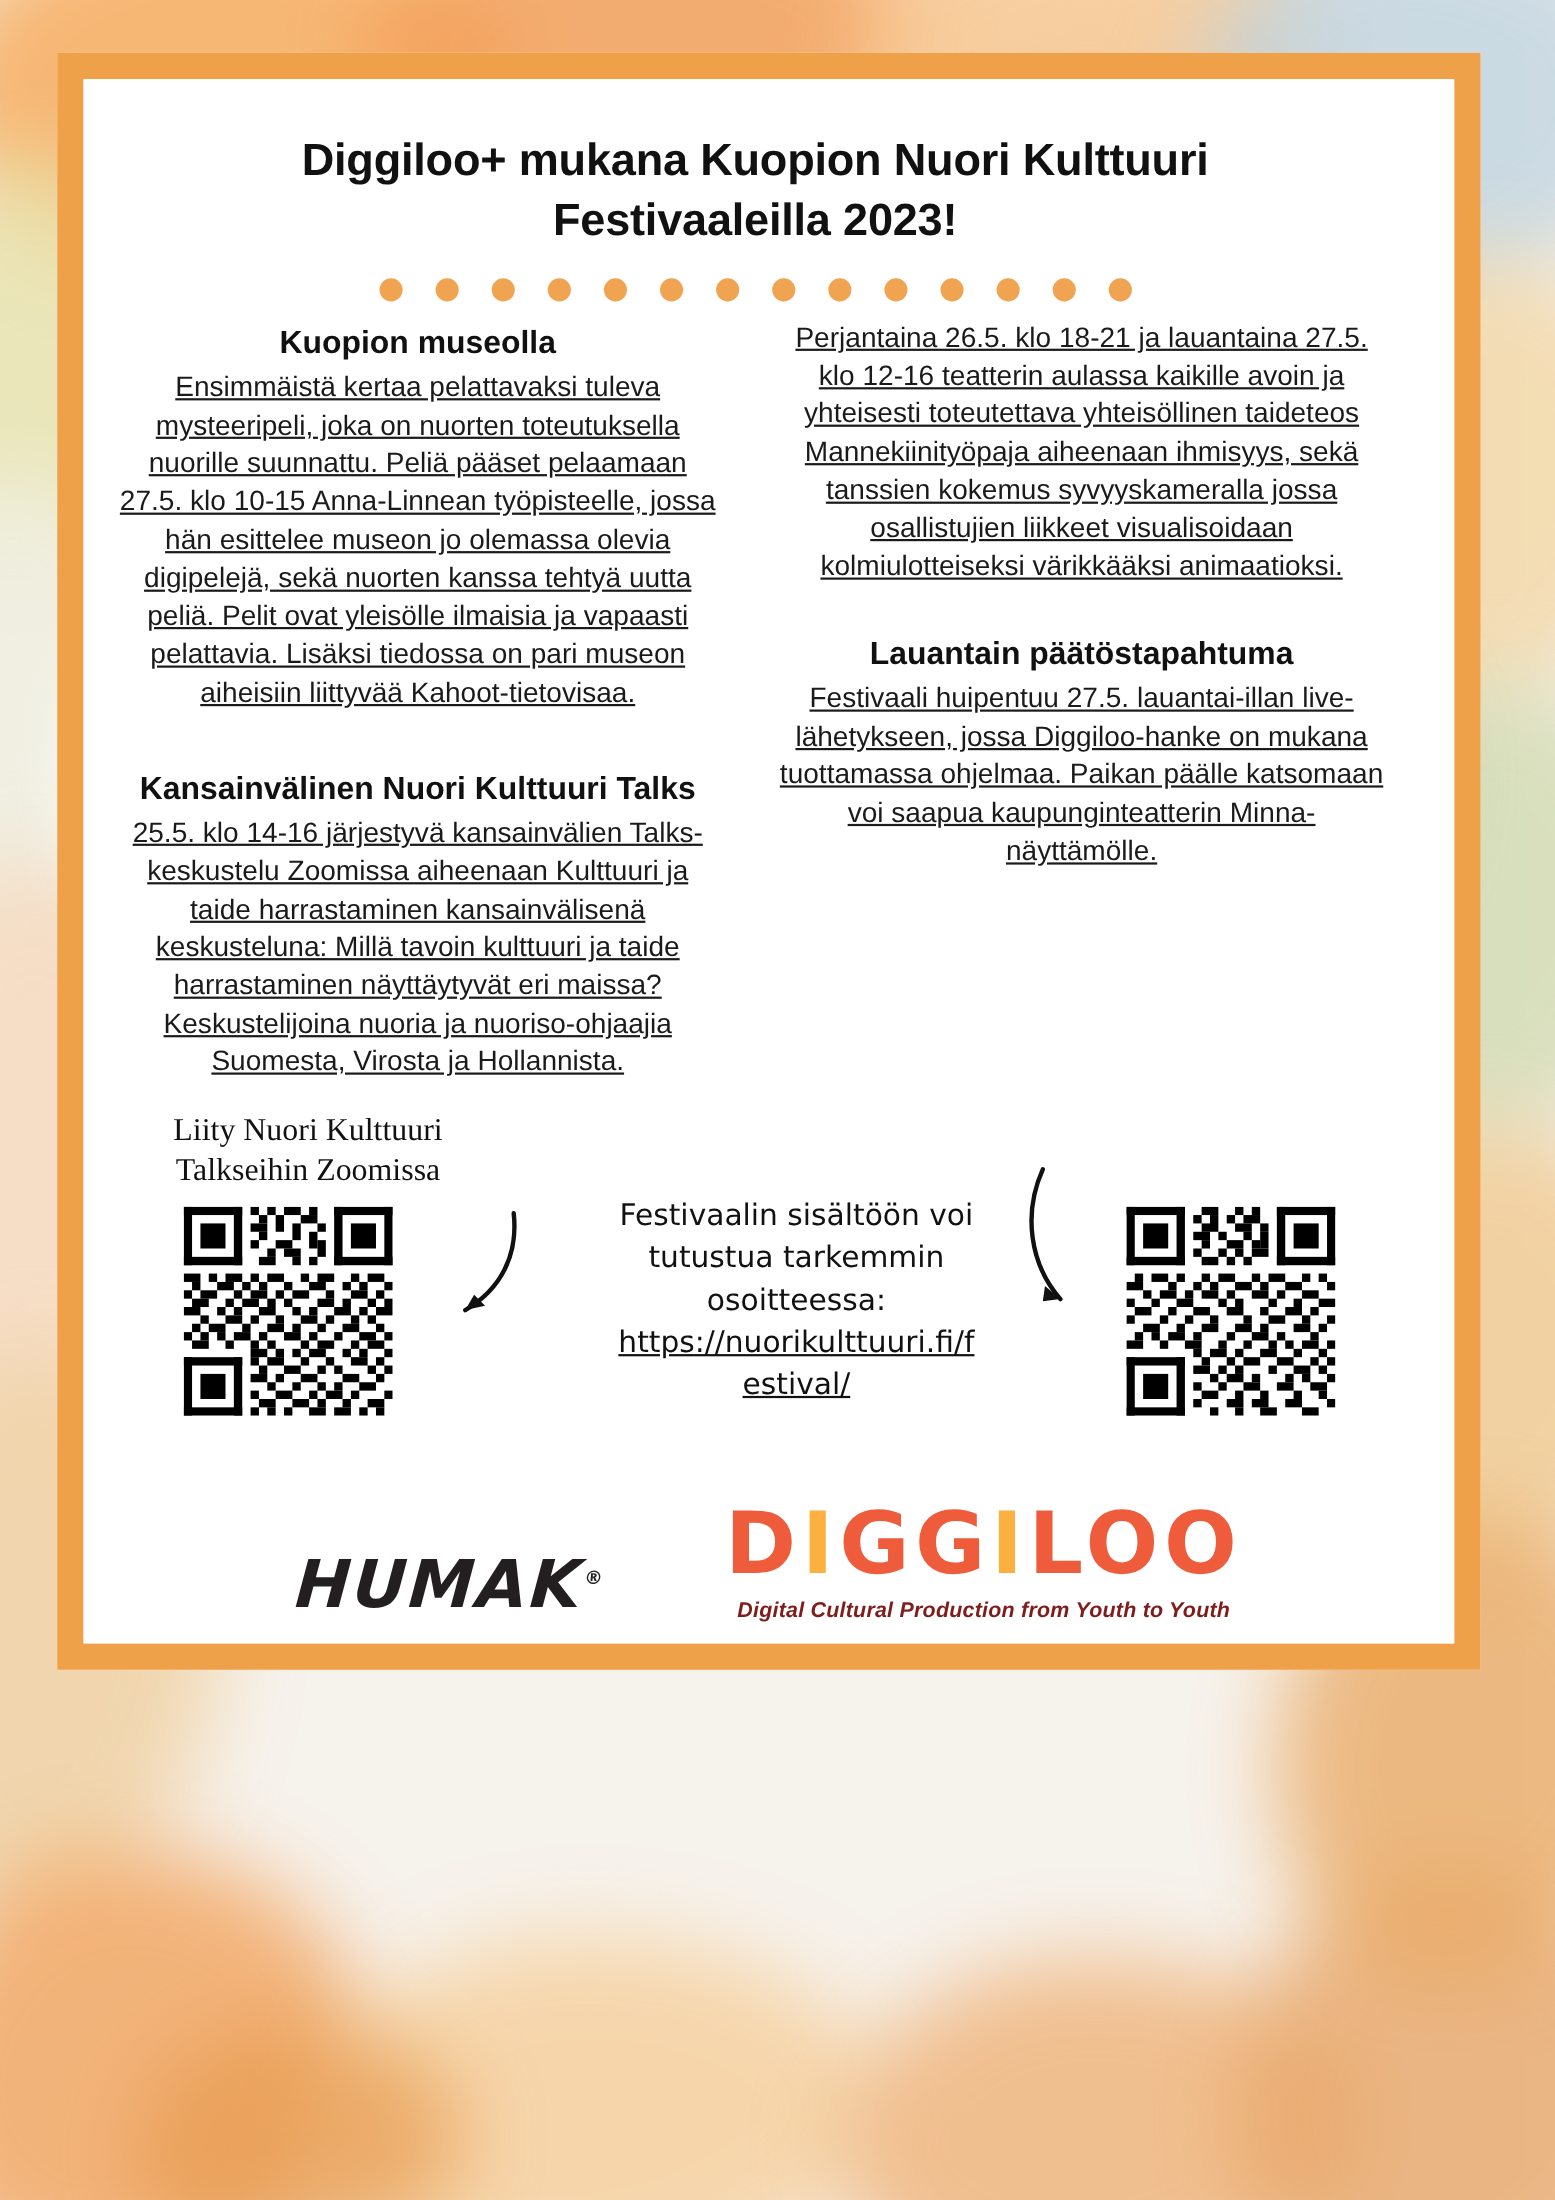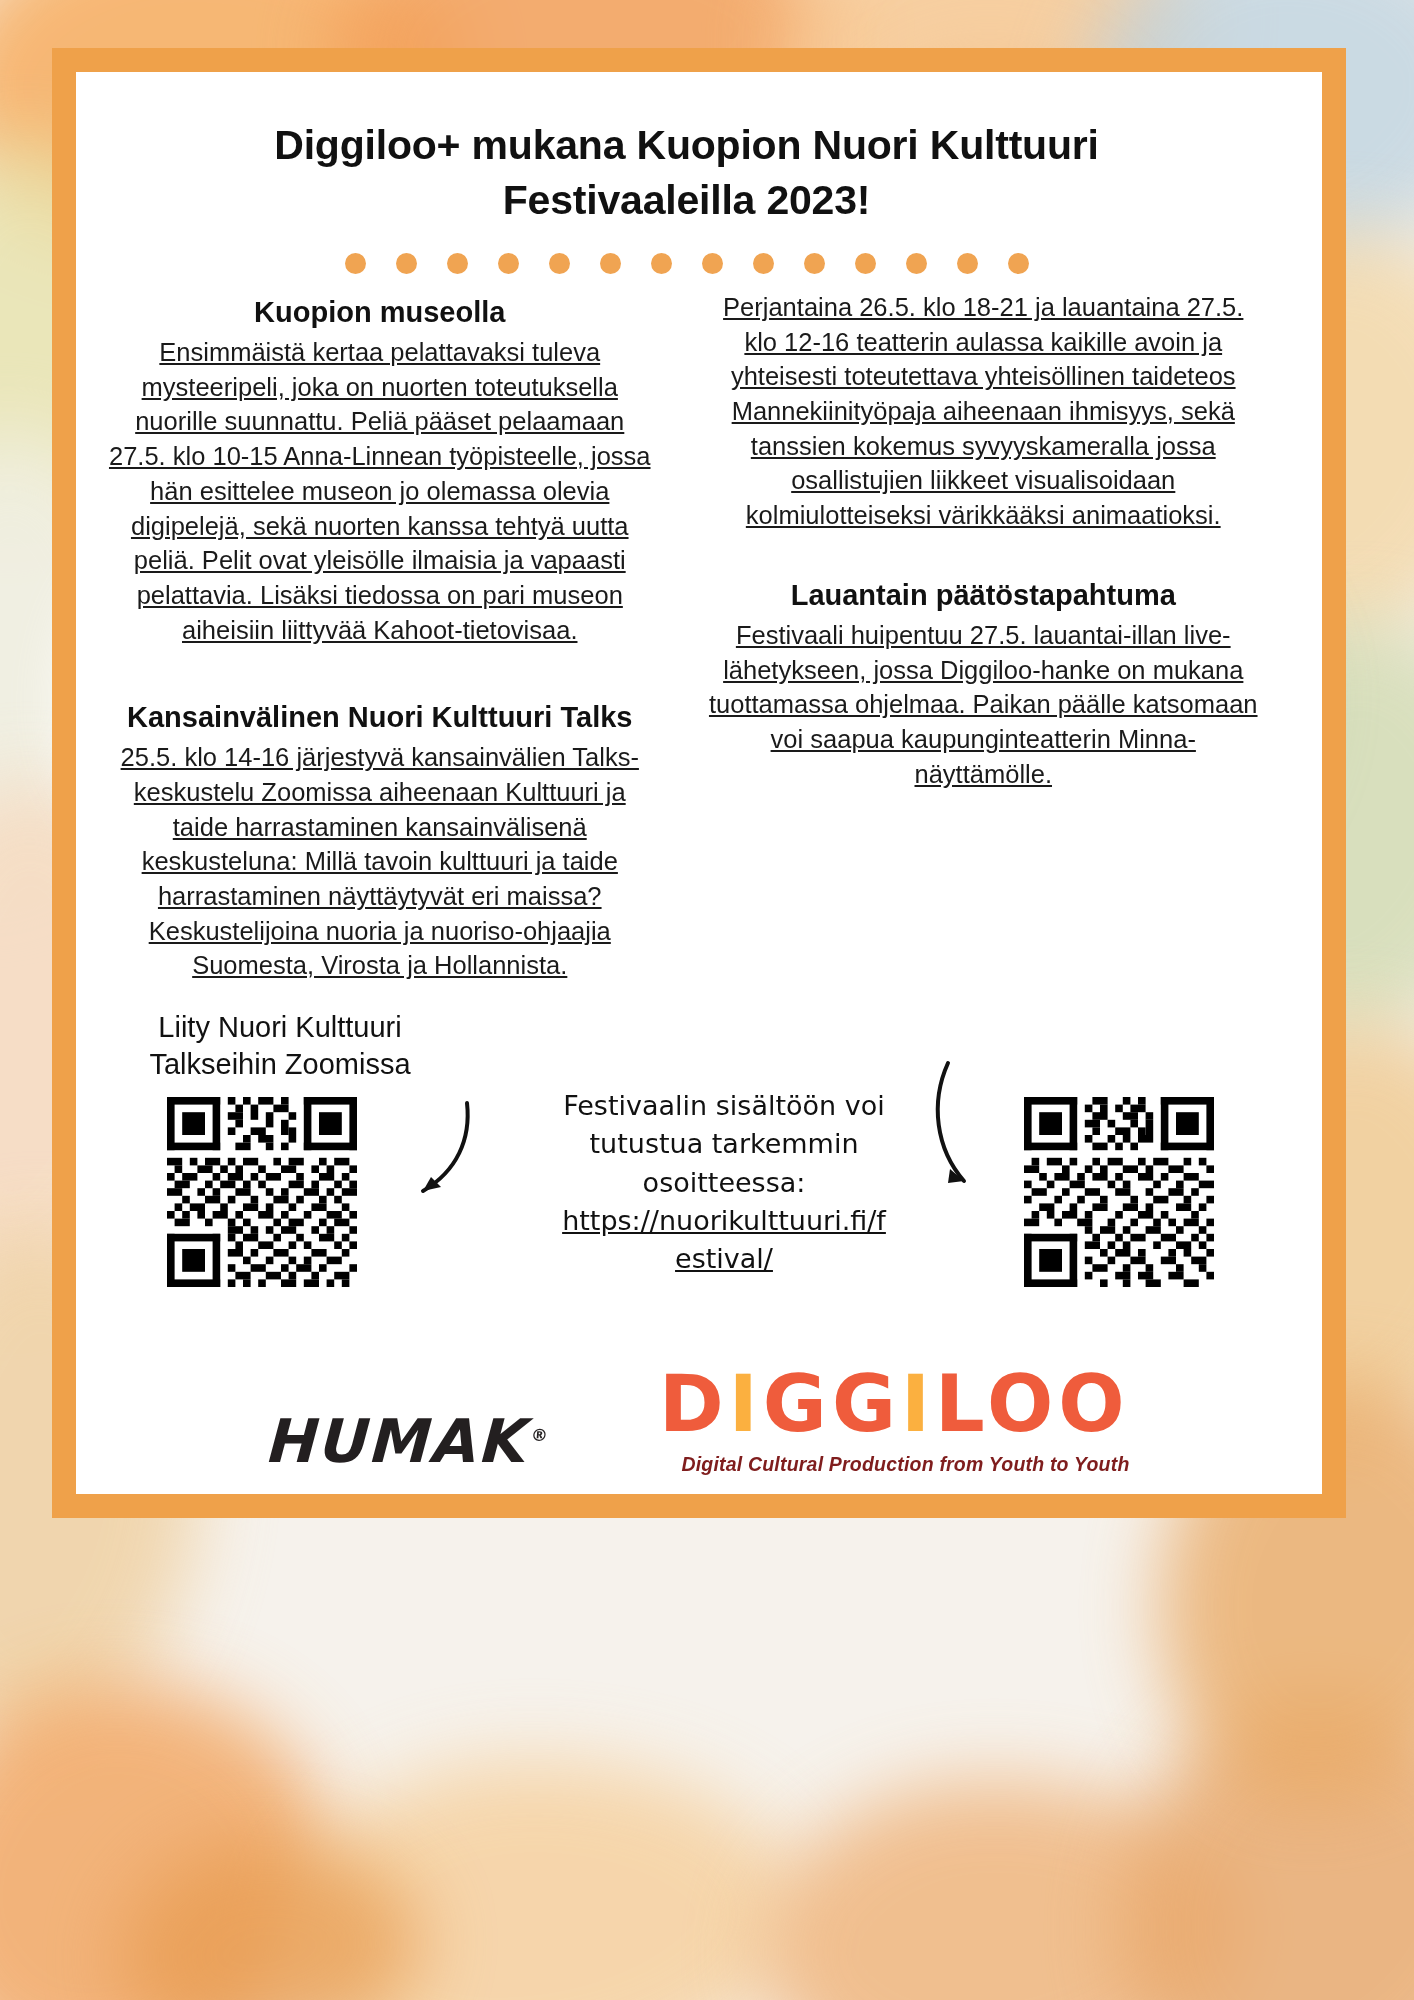--- a/index.html
+++ b/index.html
@@ -121,21 +121,21 @@
   .gap-lg { height: 34px; }
   .gap-md { height: 26px; }
 
   
   .qrzone {
     position: relative;
     margin-top: 26px;
     height: 300px;
   }
   .handwrite {
-    font-family: Liberation Sans, sans-serif;
+    font-family: Liberation Serif, serif;
     font-size: 29px;
     line-height: 1.28;
     color: #111;
     text-align: center;
     font-stretch: condensed;
   }
   .qr-left-label  { position:absolute; left: 18px;  top: 0px;  width: 330px; }
   .qr-right-label { position:absolute; right: 18px; top: 0px;  width: 300px; }
   .qr-center {
     position: absolute;
@@ -182,21 +182,21 @@
     letter-spacing: 2px;
     color: #231f20;
     position: relative;
     transform: skewX(-4deg);
   }
   .humak sup {
     font-size: 17px;
     vertical-align: super;
     font-style: normal;
   }
-  .diggi-wrap { text-align: right; margin-top: 48px; }
+  .diggi-wrap { text-align: center; margin-top: 48px; }
   .diggi {
     font-size: 78px;
     font-weight: bold;
     letter-spacing: 5px;
     line-height: 1;
     font-family: "DejaVu Sans", sans-serif;
   }
   .diggi .c1 { color: #ef5c3c; }
   .diggi .c2 { color: #fbb040; }
   .diggi-tag {

